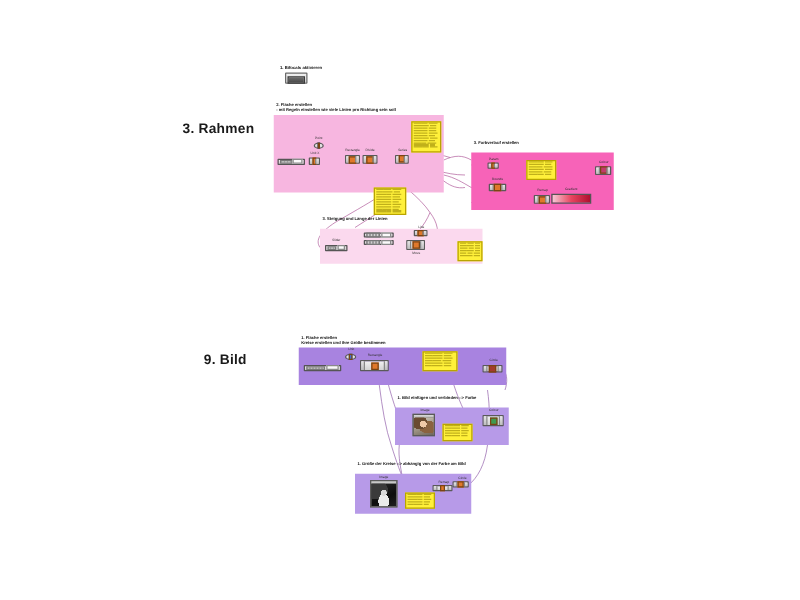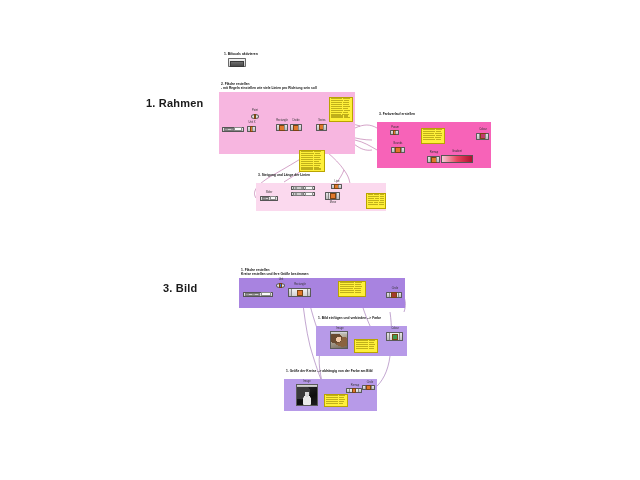--- a/index.html
+++ b/index.html
@@ -138,22 +138,22 @@
     <path class="w2" d="M348,340 C352,344 352,346 354,346"></path>
     <path class="w2" d="M378,344 C382,340 384,338 386,336"></path>
     <path class="w2" d="M322,382 C320,372 318,362 320,352"></path>
     <path class="w2" d="M318,395 C322,396 323,397 324,398"></path>
     <path class="w2" d="M348,400 C352,396 354,392 358,390"></path>
     <path class="w2" d="M375,388 C382,382 388,372 390,356"></path>
     <path class="w2" d="M390,356 C392,340 392,326 390,312"></path>
     <path class="w2" d="M403,296 C406,300 406,306 404,312"></path>
   </svg>
 
-  <div class="section-title" style="left:146px;top:97px;">1. Rahmen</div>
-  <div class="section-title" style="left:163px;top:282px;">3. Bild</div>
+  <div class="section-title" style="left:146px;top:97px;">3. Rahmen</div>
+  <div class="section-title" style="left:163px;top:282px;">9. Bild</div>
 
   <div class="toptext" style="left:224px;top:52px;">1. Bifocals aktivieren</div>
   <div class="tool" style="left:228px;top:58px;width:18px;height:9px;">
     <div class="tband"></div>
   </div>
 
   <div class="group g-pink" style="left:219px;top:92px;width:136px;height:62px;">
     <div class="group-label">2. Fläche erstellen
 - mit Regeln einstellen wie viele Linien pro Richtung sein soll</div>
   </div>

